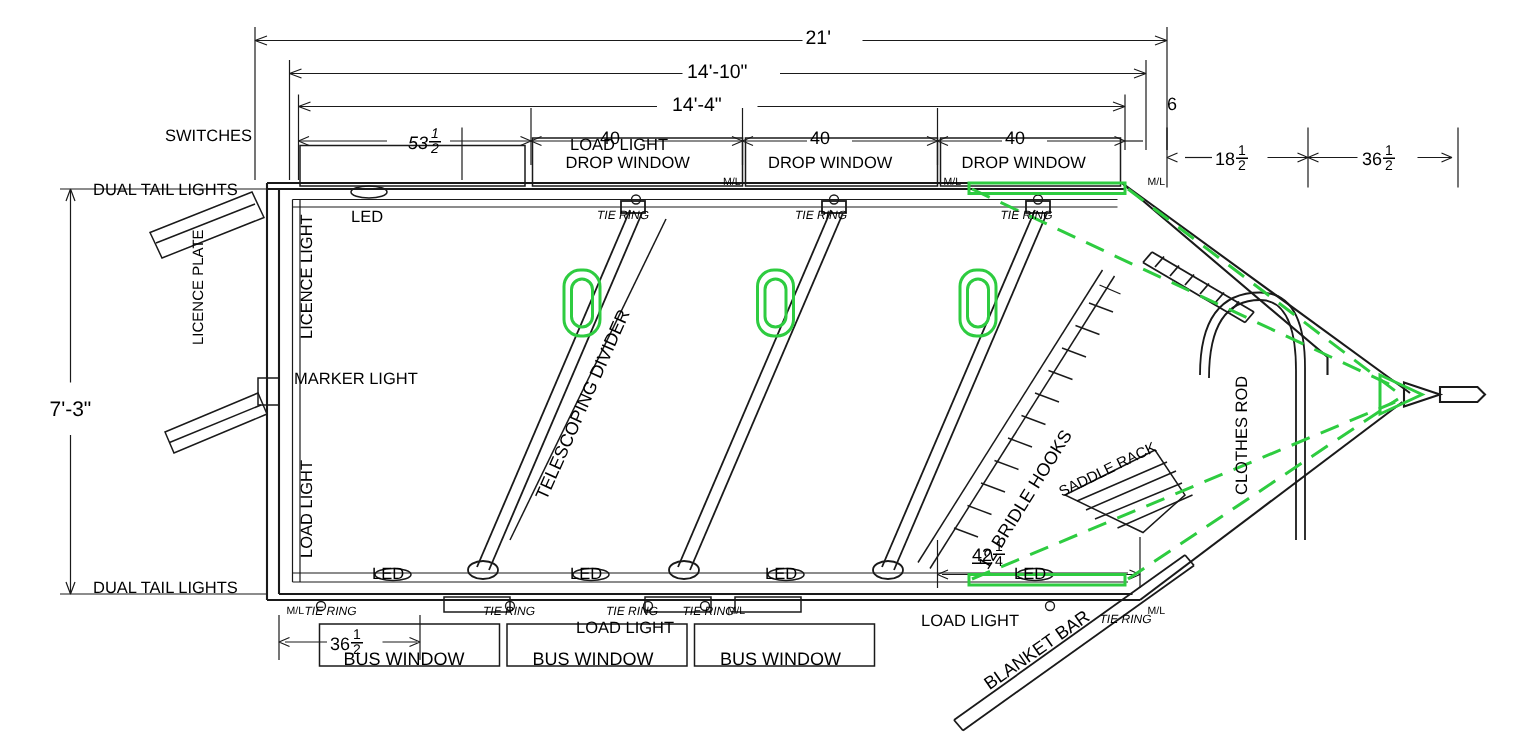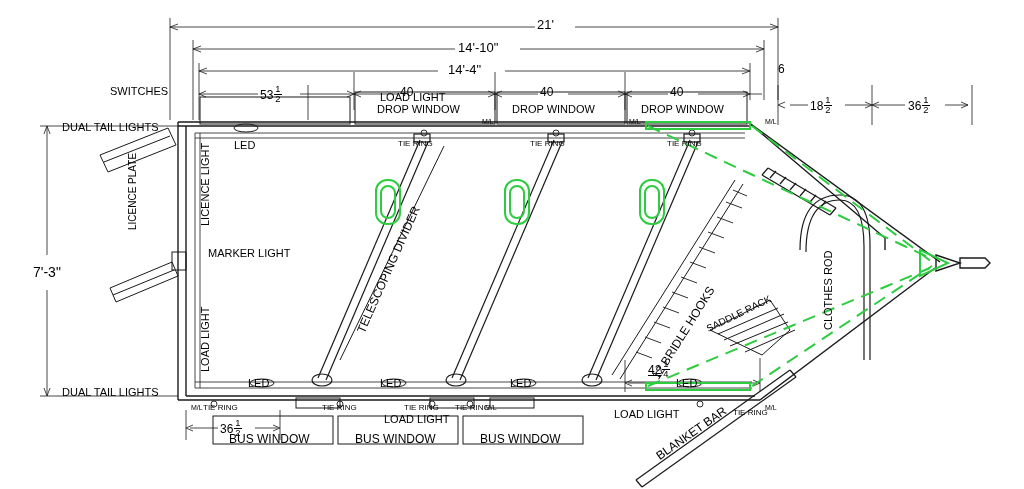--- a/index.html
+++ b/index.html
@@ -24,21 +24,21 @@
     top: 0;
   }
   .lbl {
     position: absolute;
     font-family: "Liberation Sans", sans-serif;
     color: #000000;
     white-space: nowrap;
     line-height: 1;
   }
   .f7 { font-size: 7px; }
-  .f8 { font-size: 8px; }
+  .f8 { font-size: 8px; font-style: italic; }
   .f10 { font-size: 10px; }
   .f11 { font-size: 11px; }
   .f12 { font-size: 12px; }
   .f13 { font-size: 13px; }
   .f14 { font-size: 14px; }
   .frac {
     display: inline-block;
     vertical-align: -0.35em;
     text-align: center;
     font-size: 0.78em;
@@ -308,21 +308,21 @@
 
     <path d="M920,250 L948,263 L920,276 Z" stroke-width="2"></path>
   </g>
 
 </svg>
 
 <div class="lbl f13" style="left:537px; top:18px;">21'</div>
 <div class="lbl f13" style="left:458px; top:41px;">14'-10"</div>
 <div class="lbl f13" style="left:448px; top:63px;">14'-4"</div>
 
-<div class="lbl f12" style="left:260px; top:85px;">
+<div class="lbl f12" style="left:272px; top:85px;font-style:italic;">
   <span>53</span><span class="frac"><span class="num">1</span><span class="den">2</span></span>
 </div>
 <div class="lbl f12" style="left:400px; top:86px;">40</div>
 <div class="lbl f12" style="left:540px; top:86px;">40</div>
 <div class="lbl f12" style="left:670px; top:86px;">40</div>
 <div class="lbl f12" style="left:778px; top:63px;">6</div>
 
 <div class="lbl f12" style="left:810px; top:96px;">
   <span>18</span><span class="frac"><span class="num">1</span><span class="den">2</span></span>
 </div>
@@ -338,21 +338,21 @@
 <div class="lbl f12" style="left:648px; top:360px;text-decoration:underline;">
   <span>42</span><span class="frac"><span class="num">1</span><span class="den">4</span></span>
 </div>
 
 <div class="lbl f11" style="left:110px; top:86px;">SWITCHES</div>
 <div class="lbl f11" style="left:62px; top:122px;">DUAL TAIL LIGHTS</div>
 <div class="lbl f11" style="left:62px; top:387px;">DUAL TAIL LIGHTS</div>
 
 <div class="lbl f10 rot90" style="left:128px; top:230px;">LICENCE PLATE</div>
 <div class="lbl f11 rot90" style="left:200px; top:226px;">LICENCE LIGHT</div>
-<div class="lbl f11" style="left:208px; top:248px;text-align:center;">MARKER LIGHT</div>
+<div class="lbl f11" style="left:196px; top:248px;text-align:center;">MARKER LIGHT</div>
 <div class="lbl f11 rot90" style="left:200px; top:372px;">LOAD LIGHT</div>
 
 <div class="lbl f11" style="left:380px; top:92px;">LOAD LIGHT</div>
 <div class="lbl f11" style="left:377px; top:104px;">DROP WINDOW</div>
 <div class="lbl f11" style="left:512px; top:104px;">DROP WINDOW</div>
 <div class="lbl f11" style="left:641px; top:104px;">DROP WINDOW</div>
 
 <div class="lbl f8" style="left:398px; top:140px;">TIE RING</div>
 <div class="lbl f8" style="left:530px; top:140px;">TIE RING</div>
 <div class="lbl f8" style="left:667px; top:140px;">TIE RING</div>

